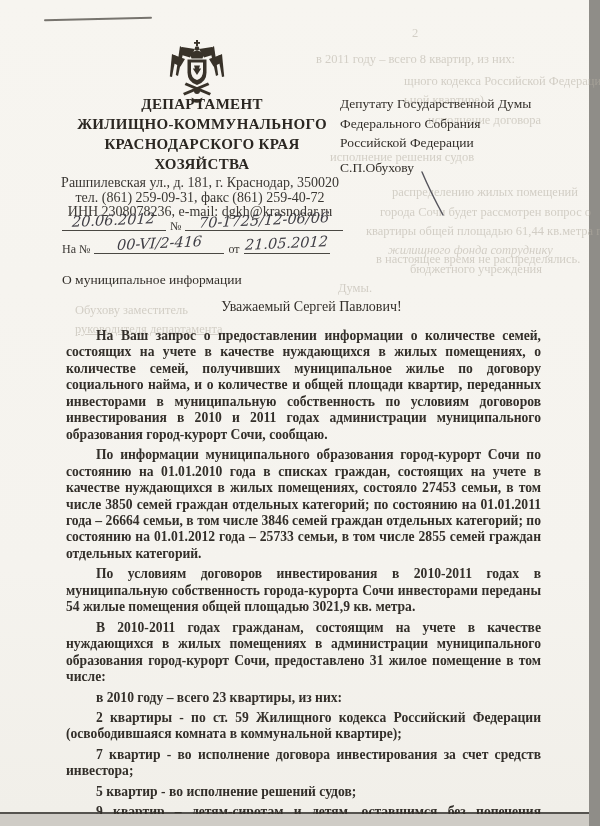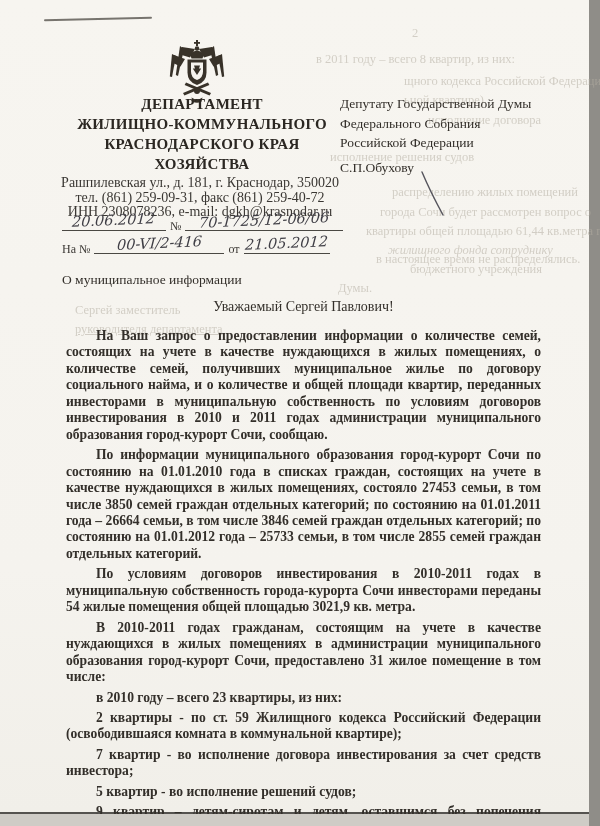--- a/index.html
+++ b/index.html
@@ -47,21 +47,21 @@
   .lbl { display:inline-block; padding:0 4px; position:relative; top:3px;}
   
   .recipient {
     position:absolute; left:340px; top:94px; width:230px;
     color:#332f2a; font-size:13.5px; line-height:19.5px;
   }
   .recipient-name { position:absolute; left:340px; top:160px; color:#332f2a; font-size:13.5px; }
   .slash-mark { position:absolute; left:416px; top:169px; }
   
   .subject { position:absolute; left:62px; top:272px; color:#332f2a; font-size:13.5px; }
-  .salutation { position:absolute; left:62px; top:299px; width:483px; text-align:center; color:#332f2a; font-size:14px; }
+  .salutation { position:absolute; left:70px; top:299px; width:483px; text-align:center; color:#332f2a; font-size:14px; }
   .body-text {
     position:absolute; left:62px; top:324px; width:483px;
     color:#332f2a; font-size:13.6px; line-height:16.45px; text-align:justify;
   }
   .body-text p { margin:4px; text-indent:30px;font-weight:bold; }
 </style>
 </head>
 <body>
 
 <div class="scan">
@@ -73,21 +73,21 @@
     <div class="ghost" style="left:404px; top:93px;">ьной квартире)</div>
     <div class="ghost" style="left:428px; top:113px;">исполнение договора</div>
     <div class="ghost" style="left:330px; top:150px;">исполнение решения судов</div>
     <div class="ghost" style="left:392px; top:185px;">распределению жилых помещений</div>
     <div class="ghost" style="left:380px; top:205px;">города Сочи будет рассмотрен вопрос о</div>
     <div class="ghost" style="left:366px; top:224px;">квартиры общей площадью 61,44 кв.метра по</div>
     <div class="ghost" style="left:388px; top:243px;font-style:italic;">жилищного фонда сотруднику</div>
     <div class="ghost" style="left:410px; top:262px;">бюджетного учреждения</div>
     <div class="ghost" style="left:338px; top:281px;">Думы.</div>
     <div class="ghost" style="left:376px; top:252px;">в настоящее время не распределялись.</div>
-    <div class="ghost" style="left:75px;  top:303px;">Сергей заместитель</div>
+    <div class="ghost" style="left:75px;  top:303px;">Обухову заместитель</div>
     <div class="ghost" style="left:75px;  top:322px;text-decoration:underline;">руководителя департамента</div>
 
     <div class="pen-stroke"></div>
 
     <div class="coa">
       <svg width="58" height="64" viewBox="0 0 58 64" xmlns="http://www.w3.org/2000/svg">
         <g fill="#383229">
           <rect x="28" y="0" width="2" height="6"></rect>
           <rect x="26" y="2" width="6" height="1.8"></rect>
           <circle cx="29" cy="8.5" r="2.3"></circle>

